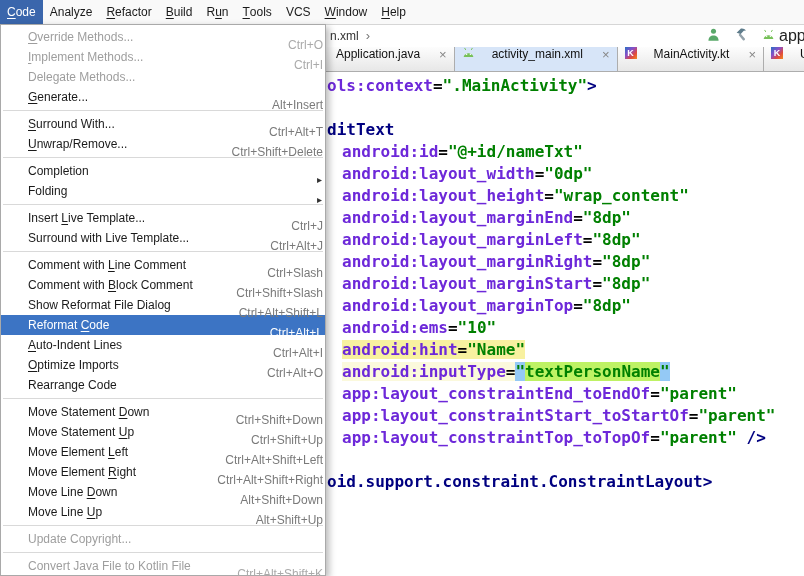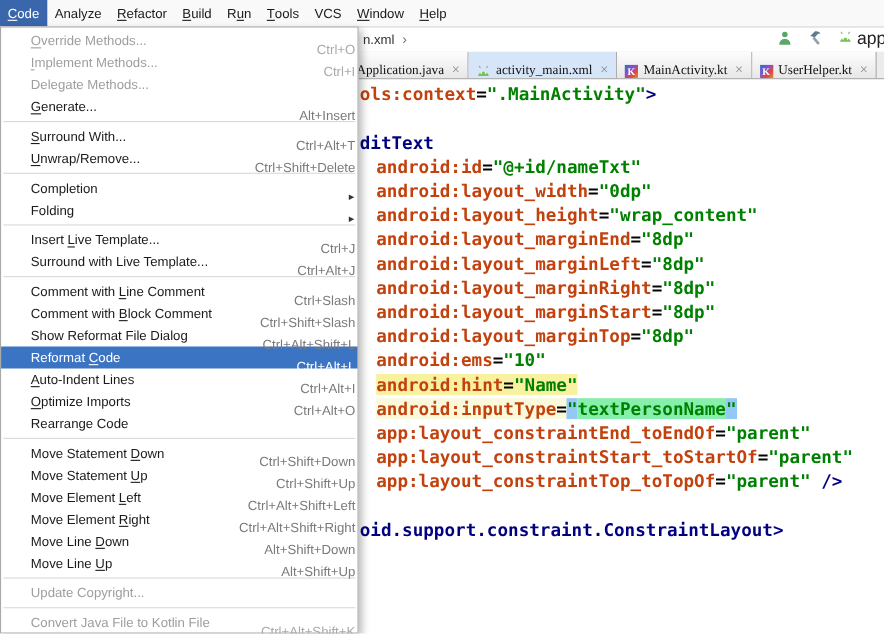--- a/index.html
+++ b/index.html
@@ -40,22 +40,22 @@
   .nav-chevron{color:#777;font-size:13px;}
   .nav-tools{position:absolute;left:706px;top:0;height:23px;display:flex;align-items:center;gap:13px;white-space:nowrap;}
   .run-config{display:flex;align-items:center;gap:4px;font-size:16px;color:#222;}
   
   .tabstrip{
     position:absolute;left:0;top:47px;width:804px;height:25px;box-sizing:border-box;
     background:#ececec;border-bottom:1px solid #adadad;
     display:flex;align-items:stretch;padding-left:299px;z-index:5;overflow:hidden;
   }
   .tab{
-    display:flex;align-items:flex-end;gap:5px;padding:0 7px;font-size:12px;color:#111;
-    background:linear-gradient(#fdfdfd,#e7e7e7);border-right:1px solid #adadad;cursor:default;white-space:nowrap;font-family:Liberation Serif, serif;
+    display:flex;align-items:flex-start;gap:17px;padding:0 7px;font-size:12px;color:#111;
+    background:linear-gradient(#fdfdfd,#e7e7e7);border-right:1px solid #adadad;cursor:default;white-space:nowrap;
   }
   .tab:first-child{border-left:1px solid #adadad;}
   .tab-active{background:#d7e5f8;}
   .tab-close{color:#878787;font-size:13px;margin-left:2px;}
   .tab-icon{display:inline-flex;align-items:center;}
   .k-icon{display:inline-flex;width:12px;height:12px;align-items:center;justify-content:center;
     background:linear-gradient(135deg,#2a6fc4 0%,#8a4fc8 40%,#e0493e 70%,#f28c1e 100%);
     color:#fff;font-size:9px;font-weight:bold;}
   .j-icon{display:inline-flex;width:12px;height:12px;align-items:center;justify-content:center;
     border-radius:50%;background:#6fa8dc;color:#fff;font-size:9px;font-weight:bold;}
@@ -65,26 +65,26 @@
   }
   .editor-code{
     position:absolute;left:327px;top:3px;right:0;bottom:0;
     font-family:"DejaVu Sans Mono",monospace;font-size:16px;font-weight:bold;line-height:22px;
     color:#000;overflow:hidden;
   }
   .code-line{height:22px;white-space:pre;}
   .ind1{padding-left:15px;}
   .hl-bright{background:#f8f1a0;}
   .hl-pale{background:#fbf9dc;}
-  .seg-attr{color:#c2410c;margin-top:18px;}
+  .seg-attr{color:#6d28d9;margin-top:18px;}
   .seg-tag{color:#000080;}
   .seg-value{color:#008000;}
   .seg-plain{color:#000000;}
   .seg-sel-quote{color:#008000;background:#94c9f5;}
-  .seg-sel-value{color:#008000;background:#86efac;}
+  .seg-sel-value{color:#008000;background:#bef264;}
   u{text-underline-offset:2px;}
 </style>
 </head>
 <body>
 
 <div class="editor">
   <div class="editor-code">
       <div class="code-line"><span><span class="seg-attr">ols:context</span><span class="seg-plain">=</span><span class="seg-value">".MainActivity"</span><span class="seg-tag">&gt;</span></span></div>
       <div class="code-line"><span></span></div>
       <div class="code-line"><span><span class="seg-tag">ditText</span></span></div>

